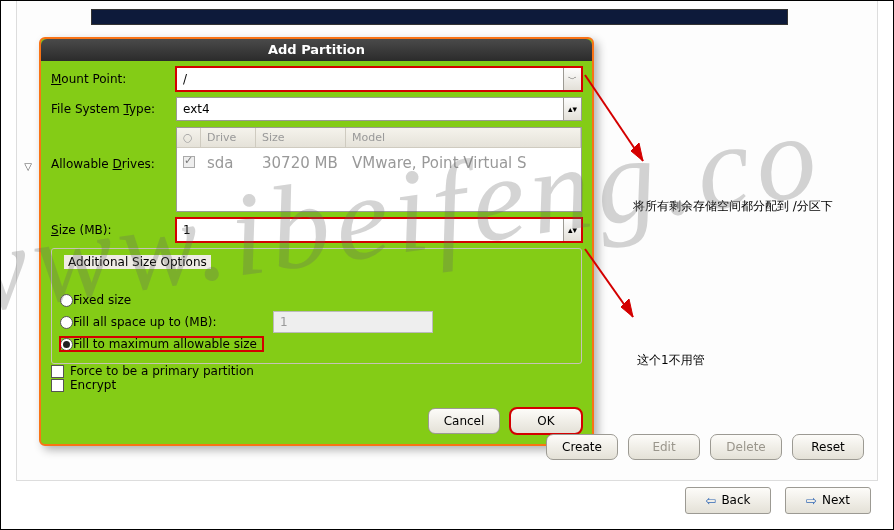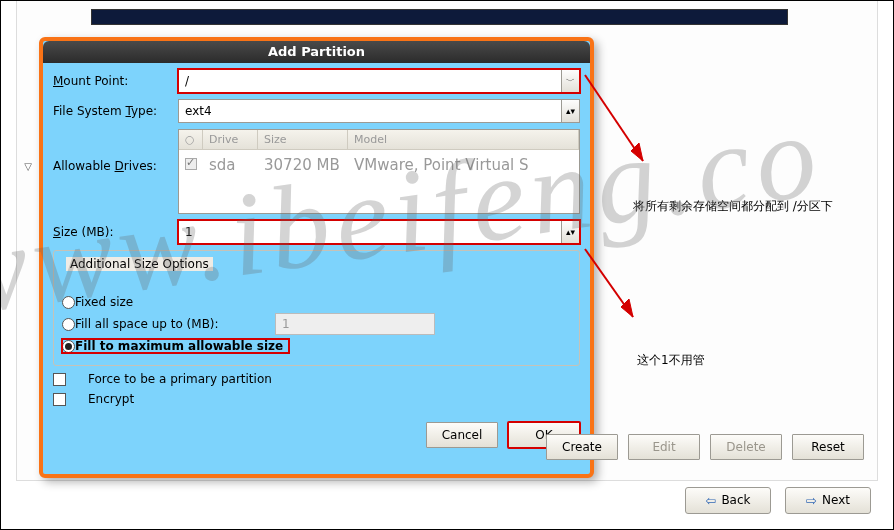--- a/index.html
+++ b/index.html
@@ -25,36 +25,36 @@
     position: absolute;
     top: 8px; left: 90px; right: 105px;
     height: 16px;
     background: linear-gradient(to bottom,#0d1a3a,#0d1a3a);
     border: 1px solid #333;
   }
   .dialog {
     position: absolute;
     left: 38px; top: 36px;
     width: 555px;
-    background: #7dd3fc;
-    border: 4px solid #f97316;
+    background: #84cc16;
+    border: 2px solid #f97316;
     border-radius: 6px;
     box-shadow: 4px 4px 10px rgba(0,0,0,0.3);
   }
   .titlebar {
     height: 22px;
     background: linear-gradient(to bottom,#4a4a4a,#2b2b2b);
     color: #fff;
     font-weight: bold;
     text-align: center;
     line-height: 22px;
     border-radius: 6px 6px 0 0;
     font-size: 13px;
   }
-  .form { padding: 6px 10px 26px 10px; }
+  .form { padding: 6px 10px 10px 10px; }
   .row { display: flex; align-items: center; margin-bottom: 6px; }
   .lbl { width: 125px; }
   .lbl .ul { text-decoration: underline; }
   .combo {
     flex: 1; height: 24px;
     background: #fff;
     border: 1px solid #9c9a93;
     position: relative;
     display: flex; align-items: center;
     padding: 0 22px 0 6px;
@@ -106,28 +106,28 @@
     display:inline-flex; align-items:center; justify-content:center;
     background:#fff;
   }
   .radio.on::after { content:""; width:7px; height:7px; background:#222; border-radius:50%; }
   .numinput {
     width: 160px; height: 22px;
     background: #eee; border: 1px solid #bbb;
     padding: 0 6px; color:#999;
     display:flex; align-items:center;
   }
-  .chk-row { display:flex; align-items:center; gap:22px; margin-top:6px; }
+  .chk-row { display:flex; align-items:center; gap:6px; }
   .sq { width:13px; height:13px; border:1px solid #555; background:#fff; }
   .btnrow { display:flex; justify-content:flex-end; gap:10px; margin-top:16px; }
   .btn {
     min-width: 72px; height: 26px;
     background: linear-gradient(to bottom,#fdfcf9,#e4e1d7);
     border: 1px solid #9c9a93;
-    border-radius: 1px;
+    border-radius: 7px;
     display:flex; align-items:center; justify-content:center;
     gap:4px;
   }
   .btn.disabled { color:#9a968c; }
   .redbox { outline: 2px solid #d40000; outline-offset: -1px; }
   .bottombar {
     position: absolute;
     left: 15px; right: 15px; bottom: 67px;
     height: 30px;
     display:flex; justify-content:flex-end; gap:10px;
@@ -242,21 +242,21 @@
       <div class="group-title">Additional Size Options</div>
       <div class="opt">
         <span class="radio"></span>
         <span><span class="ul">F</span><span>ixed size</span></span>
       </div>
       <div class="opt">
         <span class="radio"></span>
         <span style="width:200px;"><span>Fill all space </span><span class="ul">u</span><span>p to (MB):</span></span>
         <span class="numinput">1</span>
       </div>
-      <div class="opt redbox" style="width:fit-content;padding-right:6px;font-weight:bold;">
+      <div class="opt redbox" style="width:fit-content;padding-right:6px;">
         <span class="radio on"></span>
         <span><span>Fill to maximum </span><span class="ul">a</span><span>llowable size</span></span>
       </div>
     </div>
 
     <div class="chk-row">
       <span class="sq"></span>
       <span><span>Force to be a </span><span class="ul">p</span><span>rimary partition</span></span>
     </div>
     <div class="chk-row">

